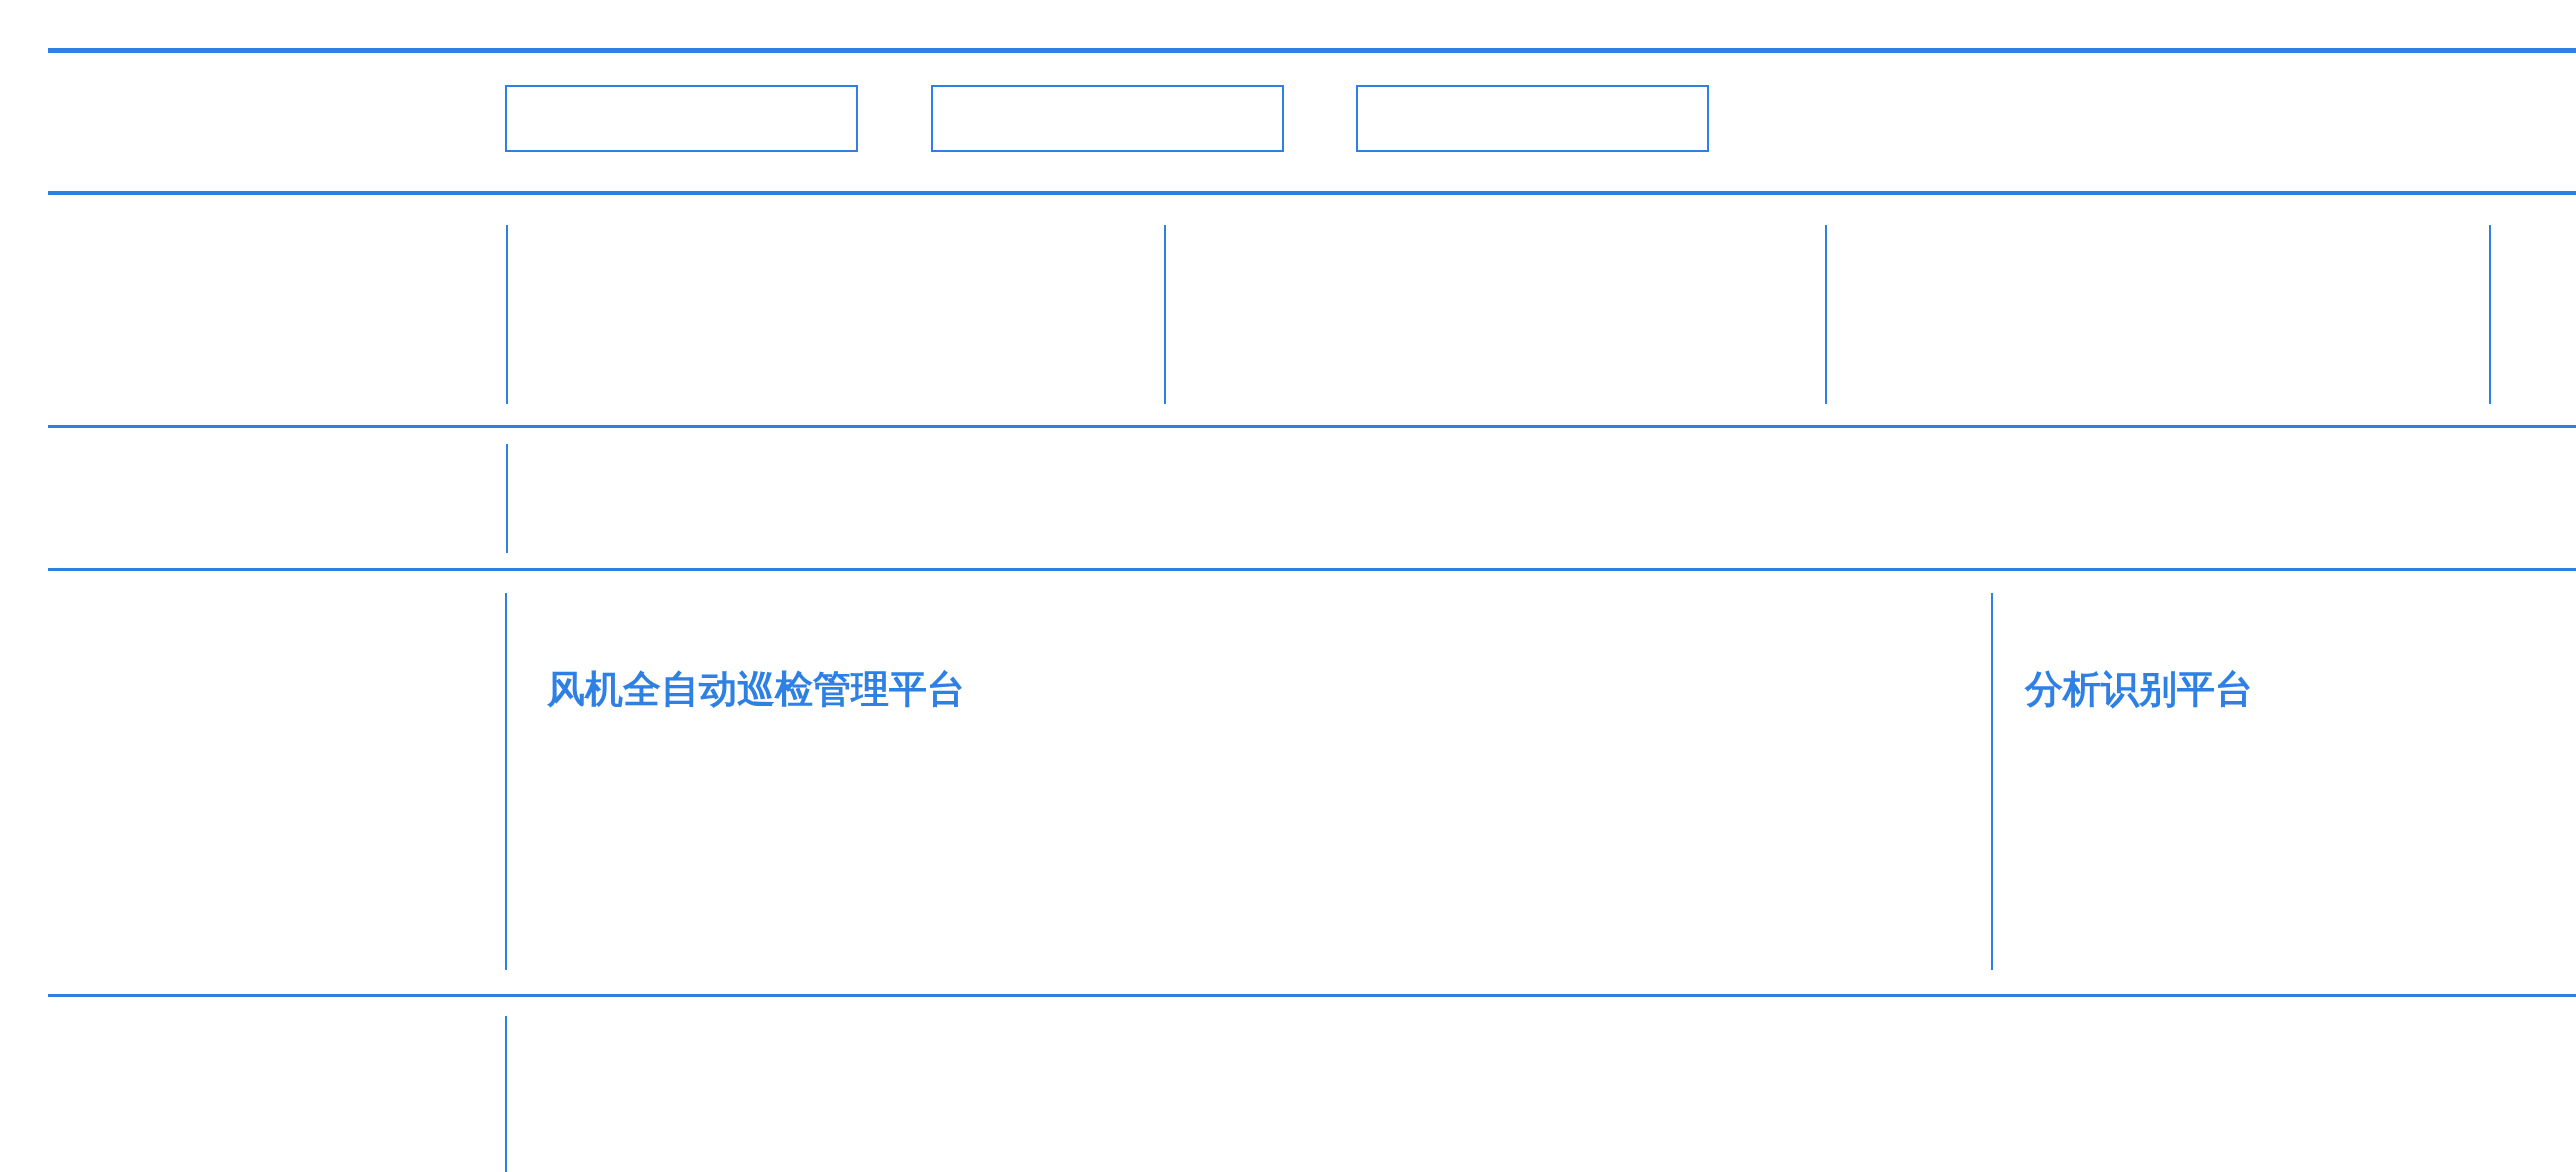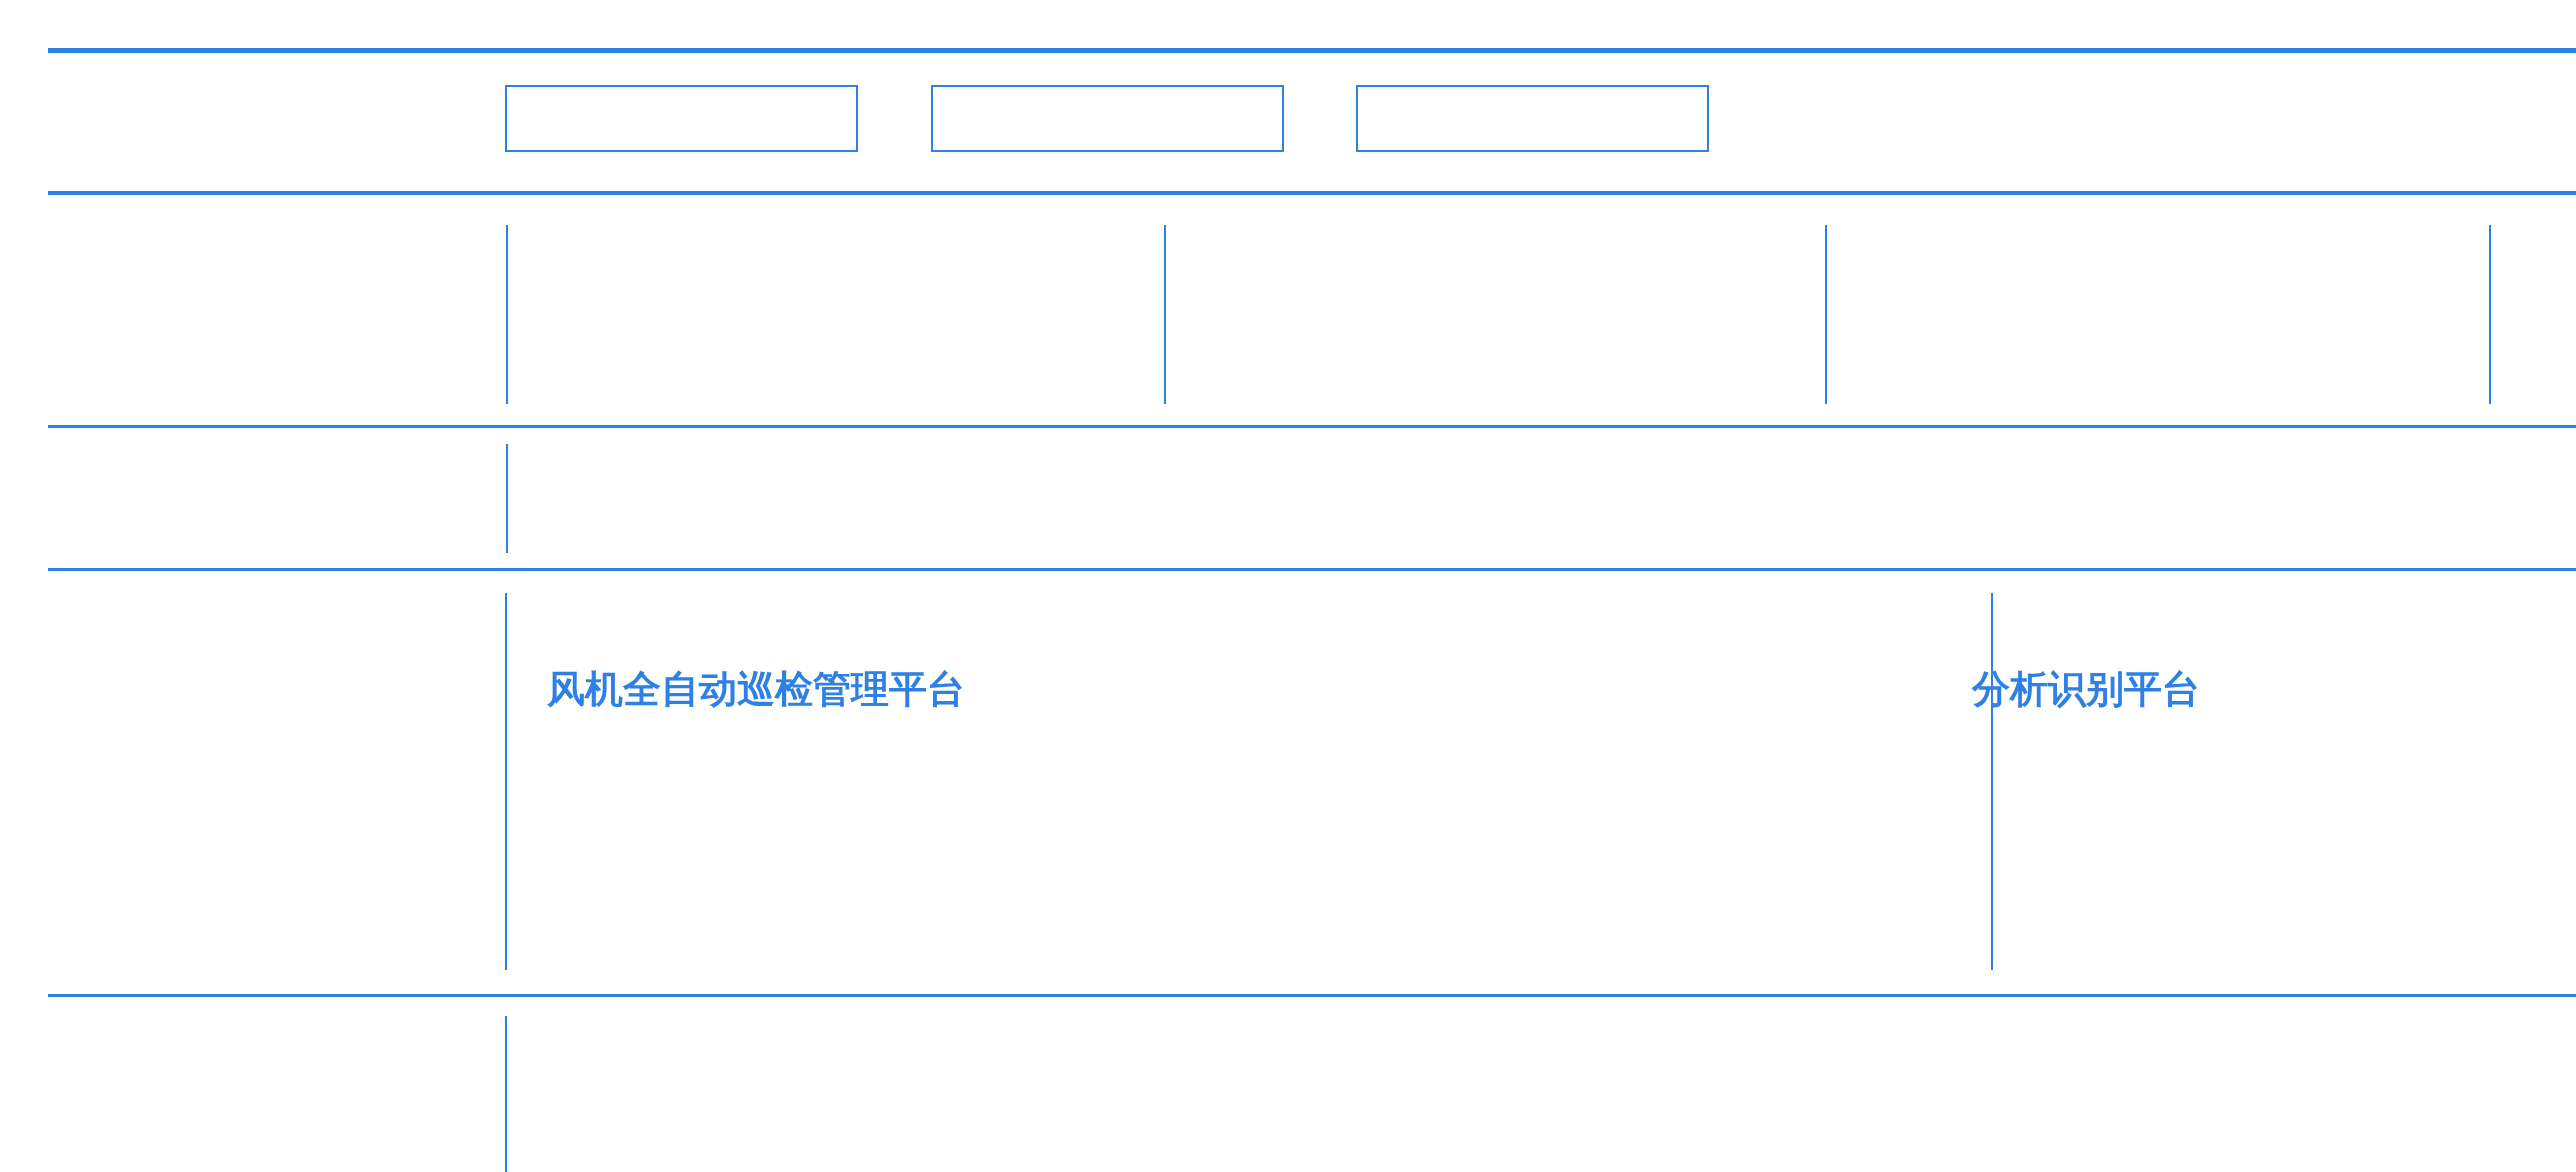--- a/index.html
+++ b/index.html
@@ -63,21 +63,21 @@
     color: var(--accent);
     font-size: 38px;
     font-weight: bold;
     line-height: 1.1;
     white-space: nowrap;
     text-decoration: none;
     cursor: pointer;
     letter-spacing: 0;
   }
   .platform-link-1 { left: 499px; }
-  .platform-link-2 { left: 1924px; }
+  .platform-link-2 { left: 1977px; }
 </style>
 </head>
 <body>
 
 <div class="hline hline-1"></div>
 <div class="hline hline-2"></div>
 <div class="hline hline-3"></div>
 <div class="hline hline-4"></div>
 <div class="hline hline-5"></div>
 <div class="hline hline-6"></div>

